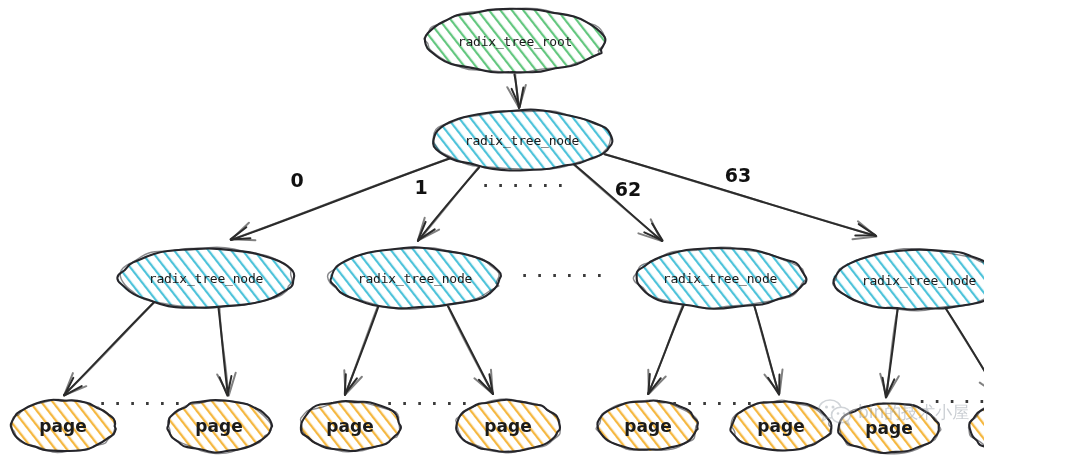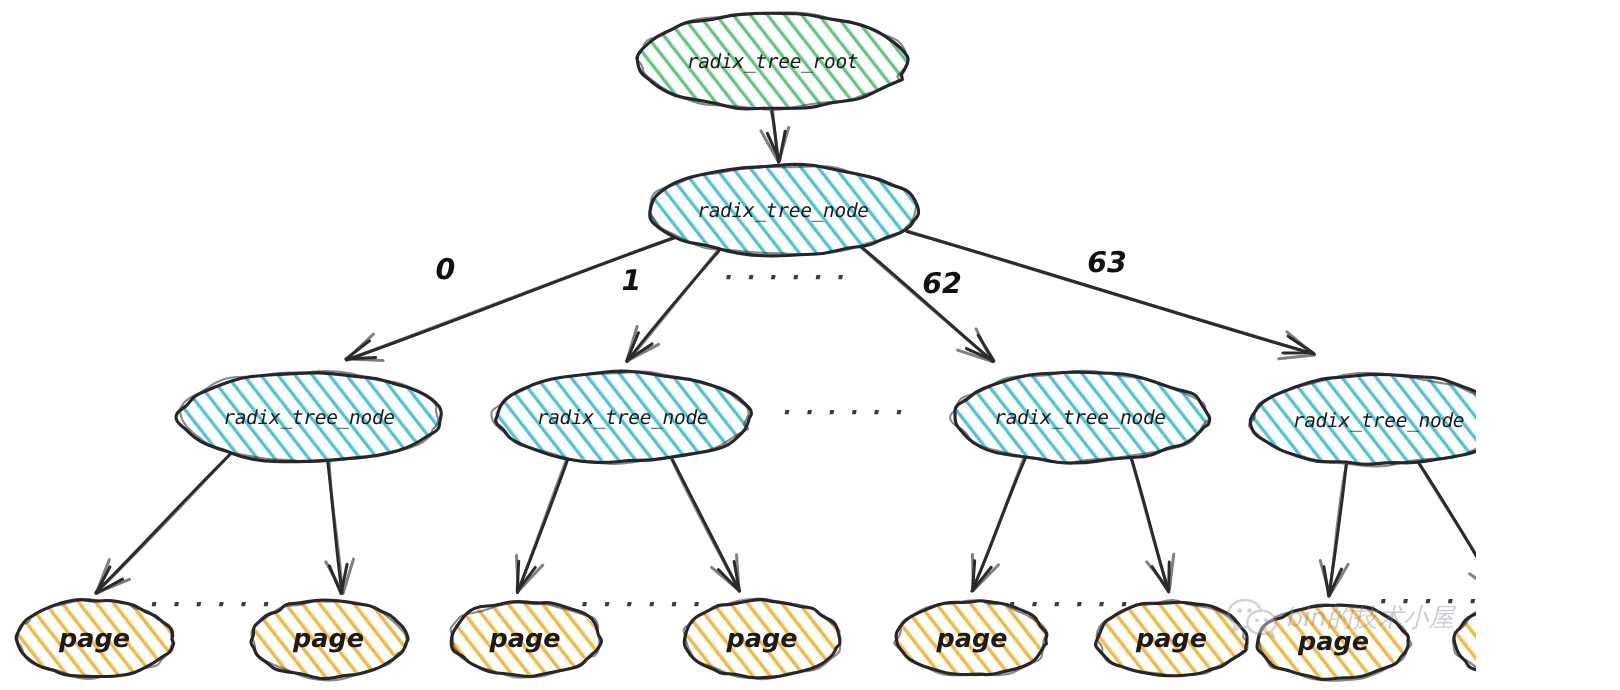--- a/index.html
+++ b/index.html
@@ -9,21 +9,20 @@
   }
   body {
     font-family: "DejaVu Sans Mono", monospace;
   }
   #canvas-wrap {
     position: relative;
     width: 984px;
     height: 460px;
     background: #ffffff;
     overflow: hidden;
-    font-style: italic;
   }
   svg.diagram {
     position: absolute;
     top: 0; left: 0;
     width: 1080px;
     height: 460px;
   }
   .node-label {
     font-family: "DejaVu Sans Mono", monospace;
     font-size: 13px;

